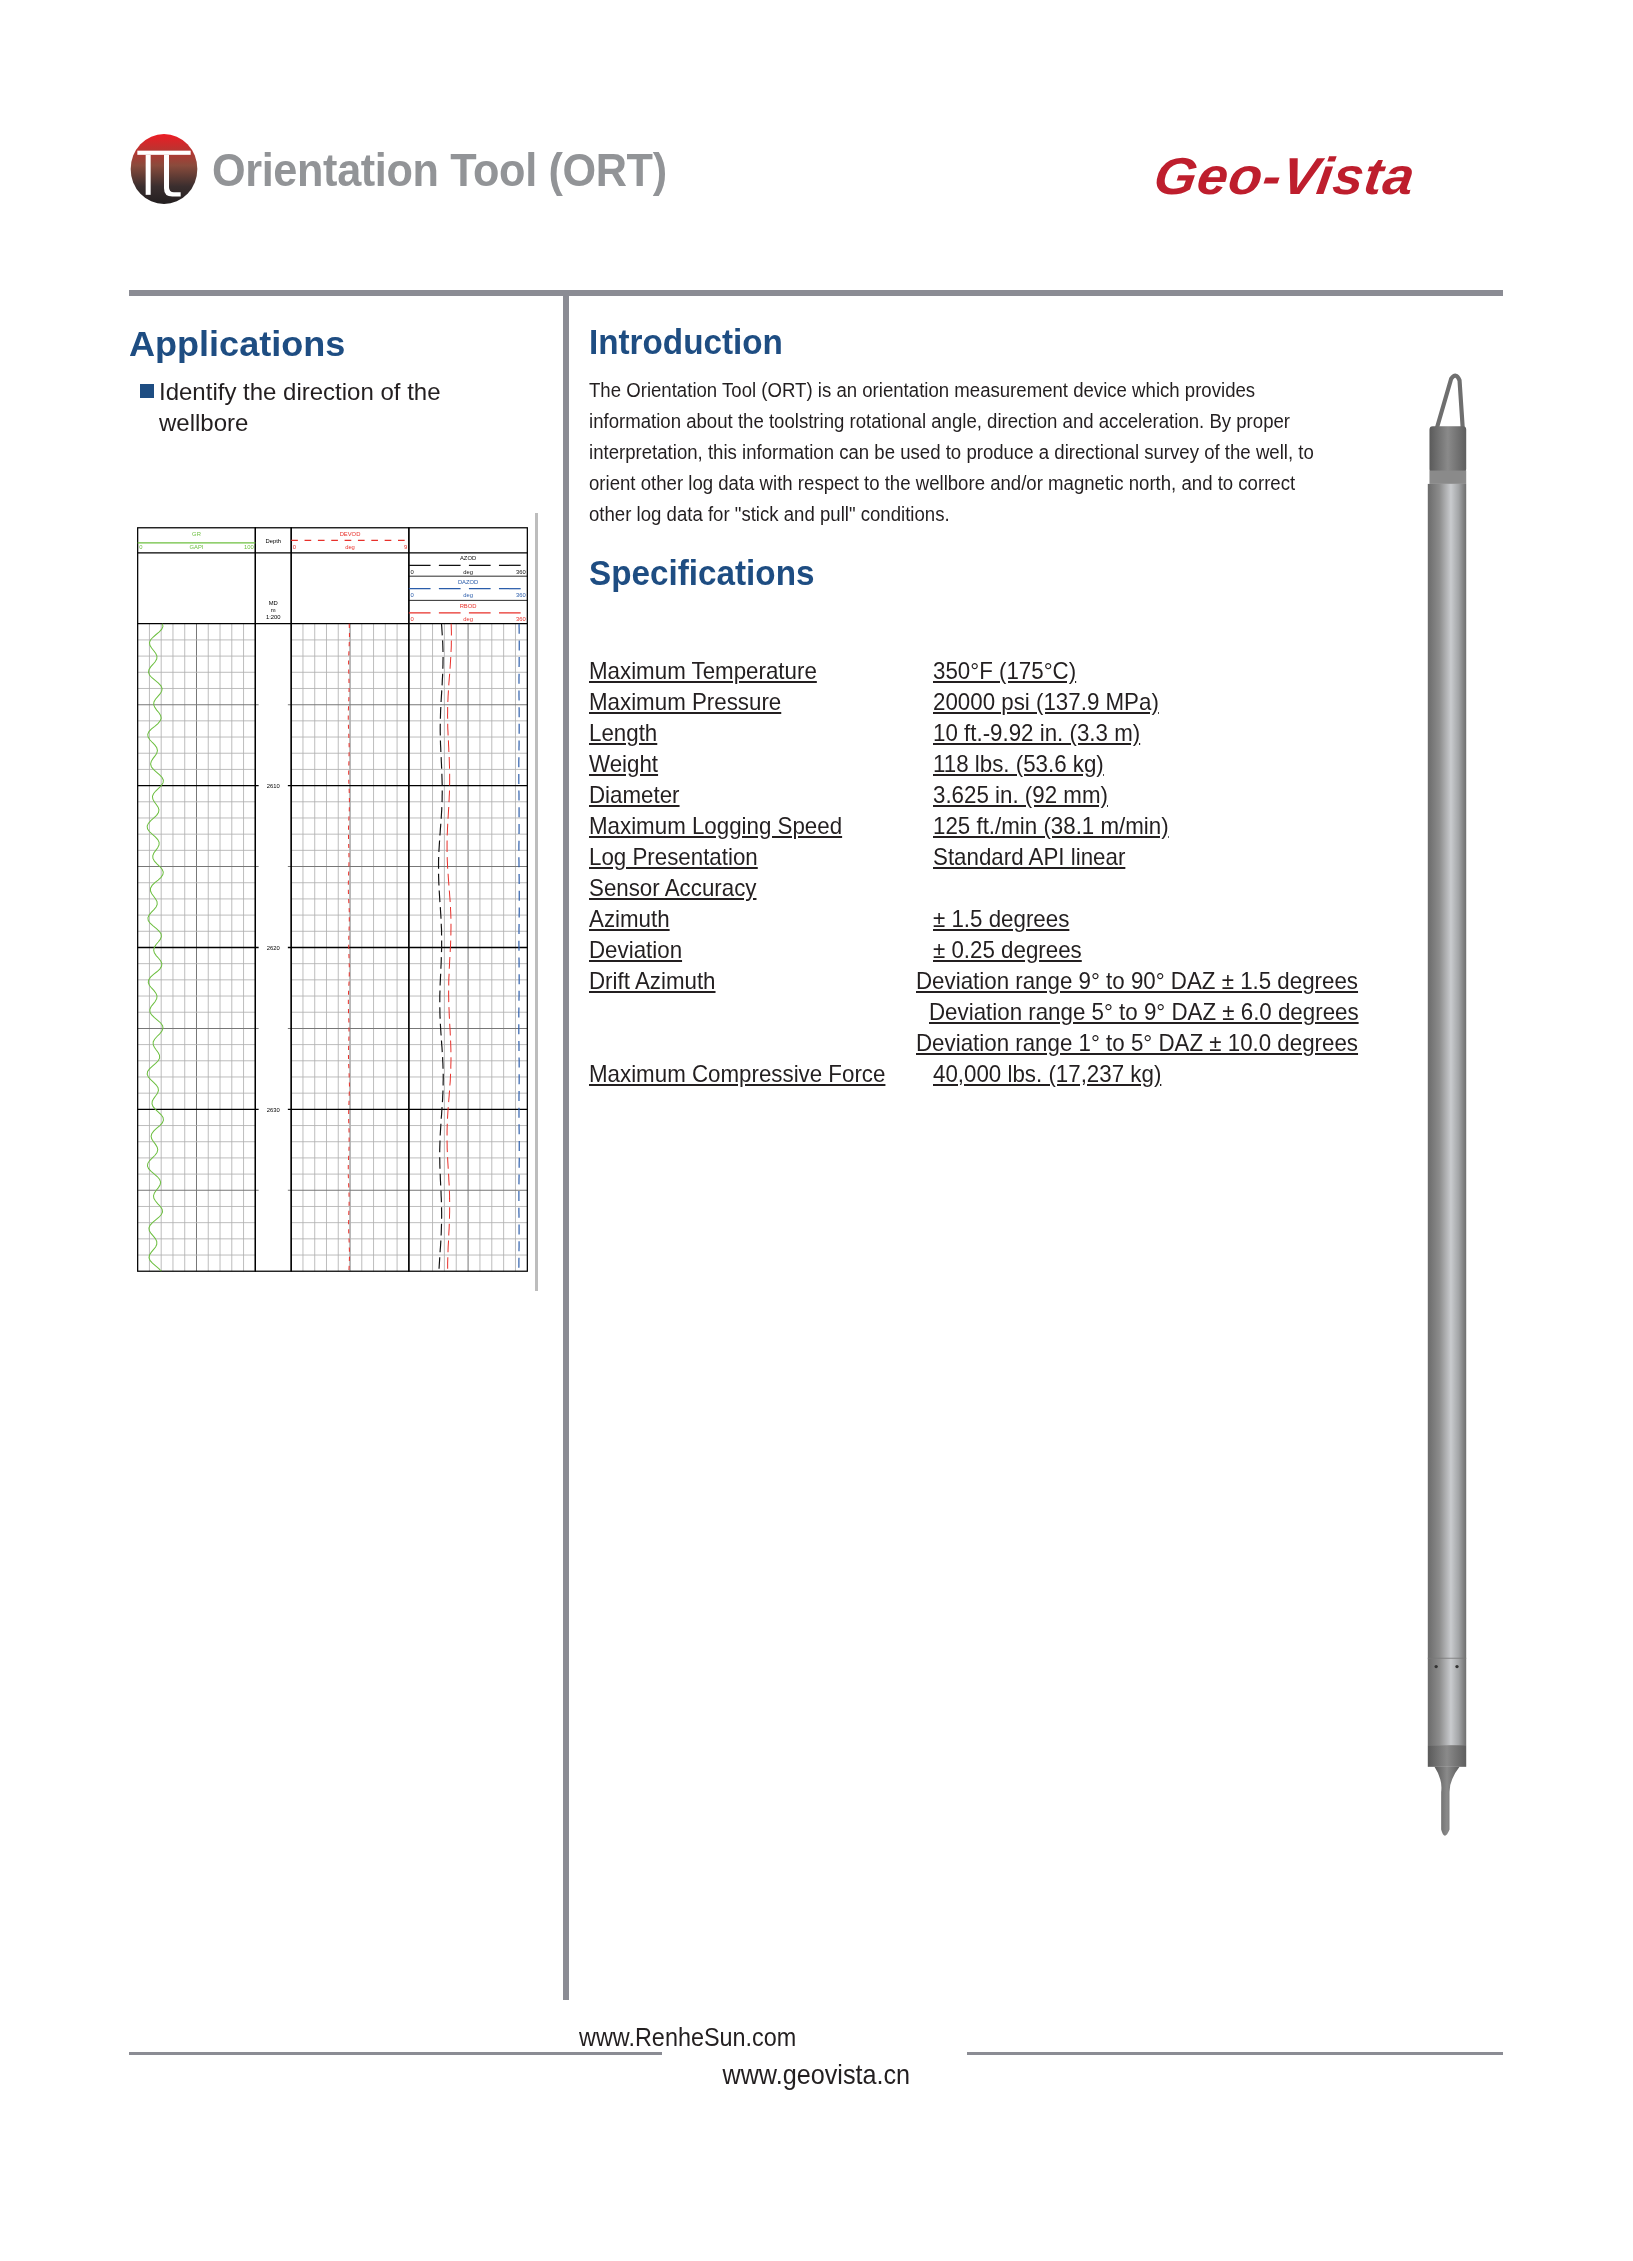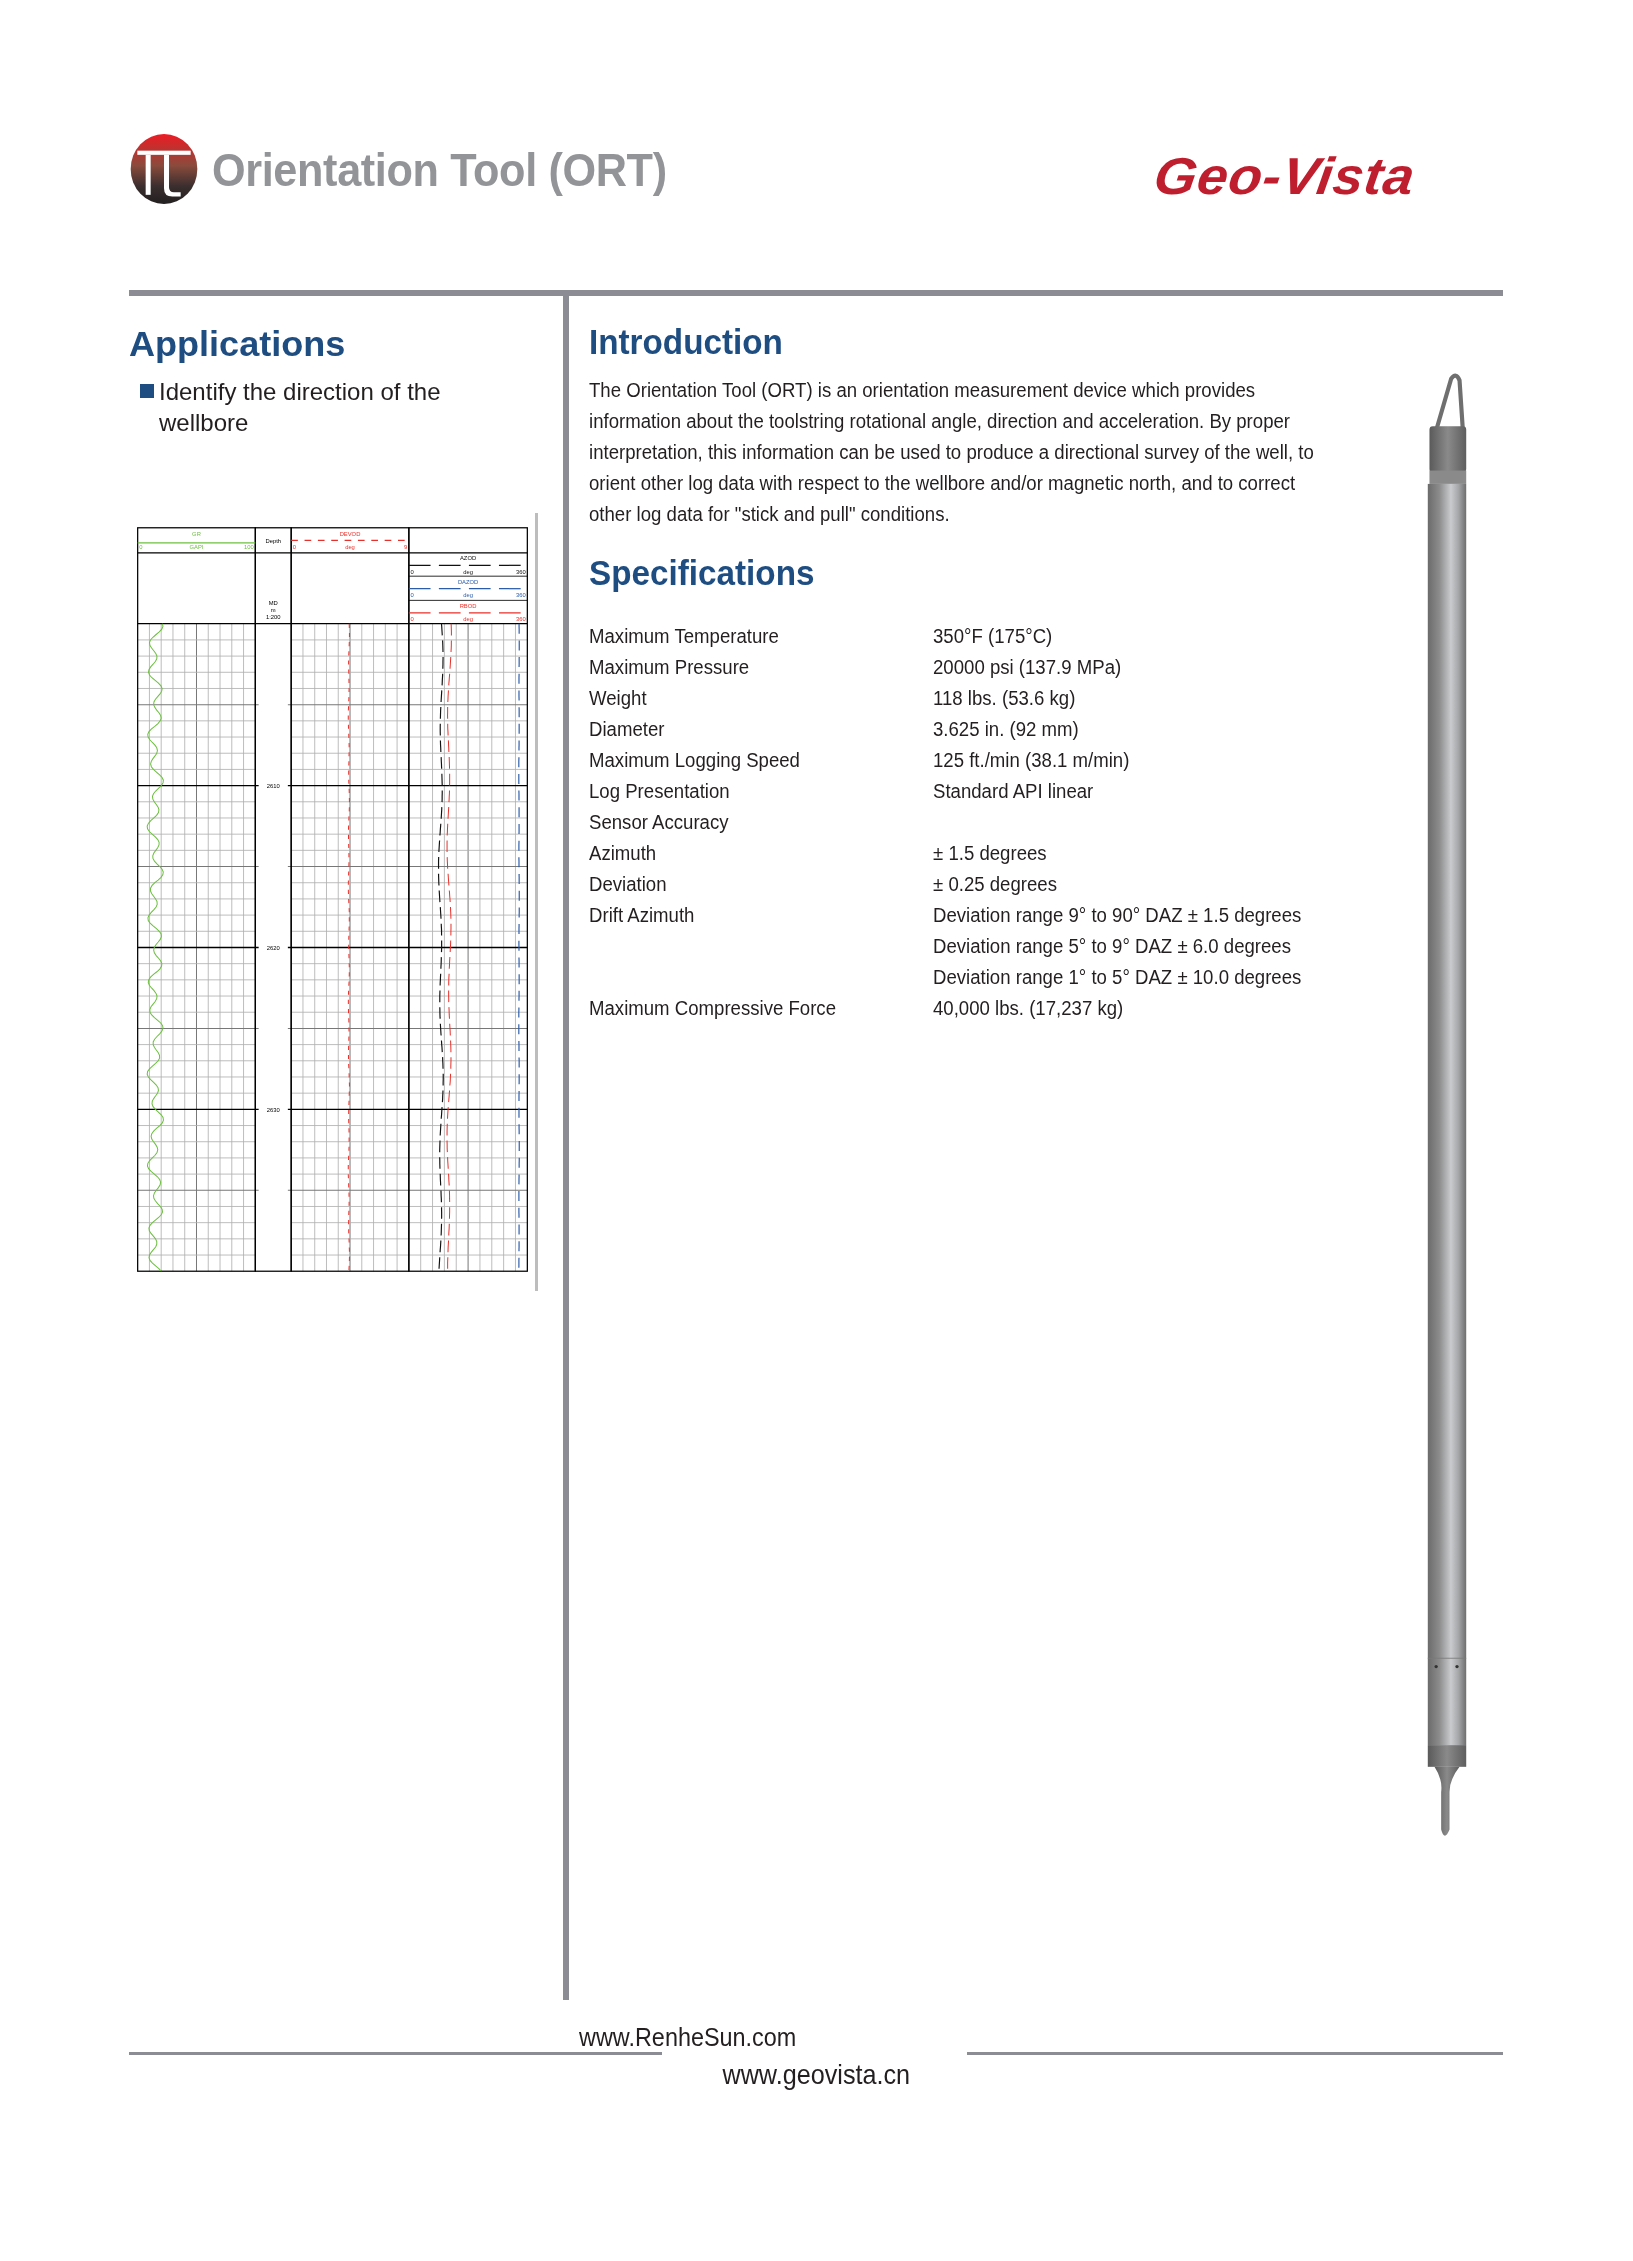--- a/index.html
+++ b/index.html
@@ -27,21 +27,21 @@
   
   .app-list { left: 138px; top: 376px; width: 392px; font-size: 24px; line-height: 31px; }
   .app-item { position: relative; padding-left: 21px; }
   .app-item .bullet { position: absolute; left: 1.7px; top: 8.4px; width: 14px; height: 14px; background: #1e4d82; }
   .app-item:nth-child(2) .bullet { top: 13.4px; }
 
   
   .intro { left: 589px; top: 375px; width: 785px; font-size: 20px; line-height: 31px; transform: scaleX(0.93); transform-origin: left top; }
 
   
-  .specs { left: 589px; top: 621px; width: 802px; font-size: 20px; }
+  .specs { left: 589px; top: 655px; width: 802px; font-size: 24px; text-decoration: underline; }
   .spec-row { display: flex; height: 31px; line-height: 31px; }
   .spec-label { width: 344px; transform: scaleX(0.93); transform-origin: left center; white-space: nowrap; }
   .spec-value { white-space: nowrap; transform: scaleX(0.93); transform-origin: left center; }
 
   
   .log { left: 136px; top: 526px; width: 393px; height: 747px; }
 
   
   .tool { left: 1411px; top: 372px; width: 67px; height: 1470px; }
 
@@ -246,20 +246,24 @@
 <div class="abs specs" id="specs">
     <div class="spec-row">
       <div class="spec-label">Maximum Temperature</div>
       <div class="spec-value">350°F (175°C)</div>
     </div>
     <div class="spec-row">
       <div class="spec-label">Maximum Pressure</div>
       <div class="spec-value">20000 psi (137.9 MPa)</div>
     </div>
     <div class="spec-row">
+      <div class="spec-label">Length</div>
+      <div class="spec-value">10 ft.-9.92 in. (3.3 m)</div>
+    </div>
+    <div class="spec-row">
       <div class="spec-label">Weight</div>
       <div class="spec-value">118 lbs. (53.6 kg)</div>
     </div>
     <div class="spec-row">
       <div class="spec-label">Diameter</div>
       <div class="spec-value">3.625 in. (92 mm)</div>
     </div>
     <div class="spec-row">
       <div class="spec-label">Maximum Logging Speed</div>
       <div class="spec-value">125 ft./min (38.1 m/min)</div>

